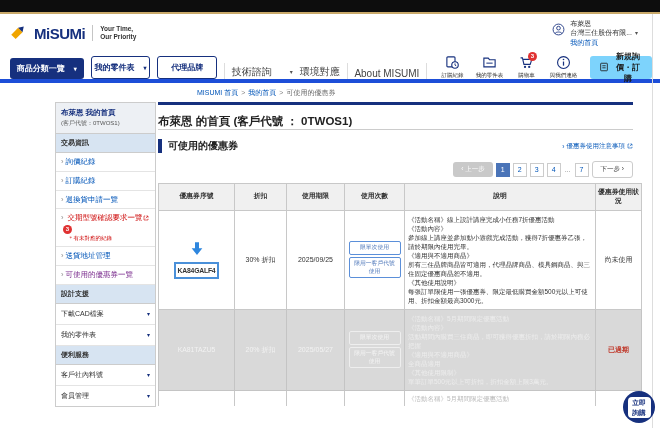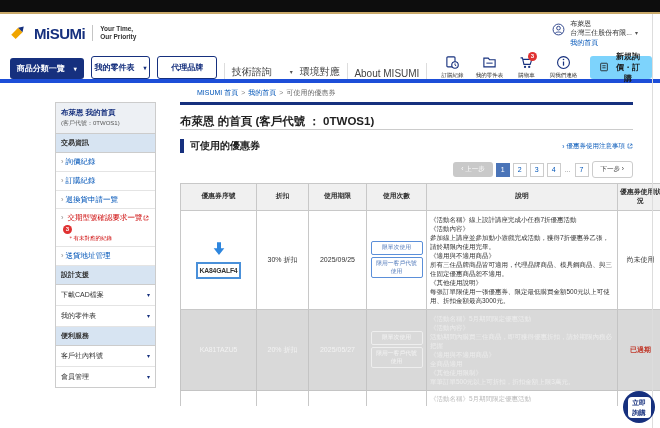--- a/index.html
+++ b/index.html
@@ -33,21 +33,21 @@
   .quick{display:flex;gap:4px;align-items:flex-start;margin-left:2px;}
   .quick-item{display:flex;flex-direction:column;align-items:center;font-size:5.5px;color:#333;width:33px;position:relative;cursor:pointer;gap:1px;}
   .quick-item svg{width:15px;height:15px;}
   .cart-badge{position:absolute;top:-3px;right:6px;background:#e03131;color:#fff;border-radius:50%;width:9px;height:9px;font-size:6px;line-height:9px;text-align:center;font-weight:bold;}
   .btn-quote{background:#7dd3fc;border:none;border-radius:3px;height:23px;padding:0 9px;font-size:8px;font-weight:bold;color:#1a1a1a;display:flex;align-items:center;gap:4px;margin-left:3px;cursor:pointer;}
   
   .breadcrumb{font-size:7px;color:#666;padding:5px 0 4px 197px;}
   .breadcrumb a{color:#0055b8;text-decoration:none;cursor:pointer;}
   .bc-sep{margin:0 3px;color:#888;}
   
-  .content{display:flex;margin-left:55px;width:578px;gap:24px;align-items:flex-start;}
+  .content{display:flex;margin-left:55px;width:578px;gap:2px;align-items:flex-start;}
   
   .side{width:101px;border:1px solid #ccc;font-size:7.5px;flex-shrink:0;box-sizing:border-box;}
   .side-user{background:#edf0f4;padding:5px 5px;border-bottom:1px solid #ccc;}
   .side-user-title{color:#16307e;font-weight:bold;font-size:7.5px;}
   .side-user-code{font-size:6px;color:#555;margin-top:1px;}
   .side-sec{background:#d7e4f2;padding:4px 5px;font-weight:bold;color:#333;font-size:7px;border-bottom:1px solid #ccc;}
   .side-link{padding:4px 3px 4px 5px;border-bottom:1px solid #e4e4e4;color:#0055b8;display:block;cursor:pointer;line-height:1.3;}
   .side-link::before{content:"›";color:#888;margin-right:2px;}
   .side-link.current{color:#7b2d8e;}
   .side-link.alert{color:#c00;}
@@ -214,20 +214,21 @@
     <span class="side-link">退換貨申請一覽</span>
     <span class="side-link alert">
       <span>交期型號確認要求一覽</span><span class="ext-ico"><svg width="6" height="6" viewBox="0 0 24 24">
             <path d="M9 4H4v16h16v-5" fill="none" stroke="#c00" stroke-width="2.4"></path>
             <path d="M13 4h7v7" fill="none" stroke="#c00" stroke-width="2.4"></path>
             <line x1="20" y1="4" x2="11" y2="13" stroke="#c00" stroke-width="2.4"></line>
           </svg></span><span class="side-badge">3</span>
       <span class="side-note">＊有未對應的紀錄</span>
     </span>
     <span class="side-link">送貨地址管理</span>
+    <span class="side-link current">可使用的優惠券一覽</span>
     <div class="side-sec">設計支援</div>
     <div class="side-drop">
       <span>下載CAD檔案</span>
         <span class="chev"></span>
     </div>
     <div class="side-drop">
       <span>我的零件表</span>
         <span class="chev"></span>
     </div>
     <div class="side-sec">便利服務</div>

